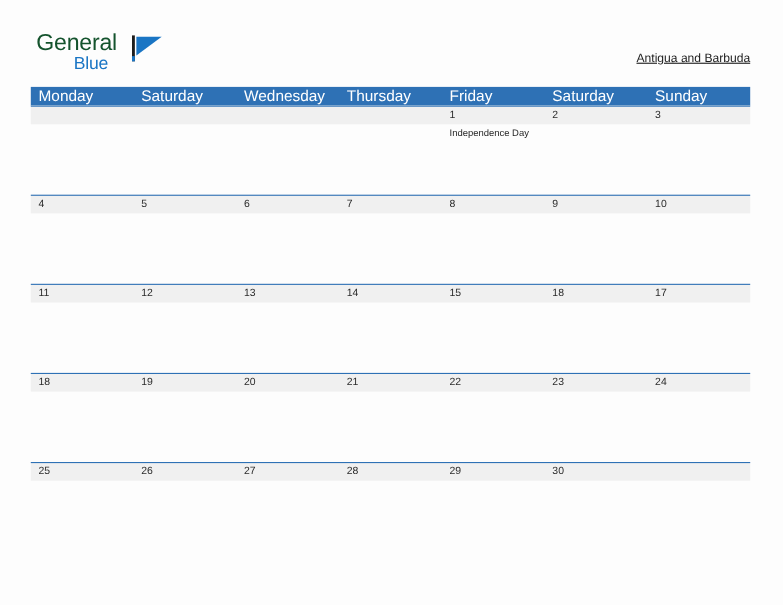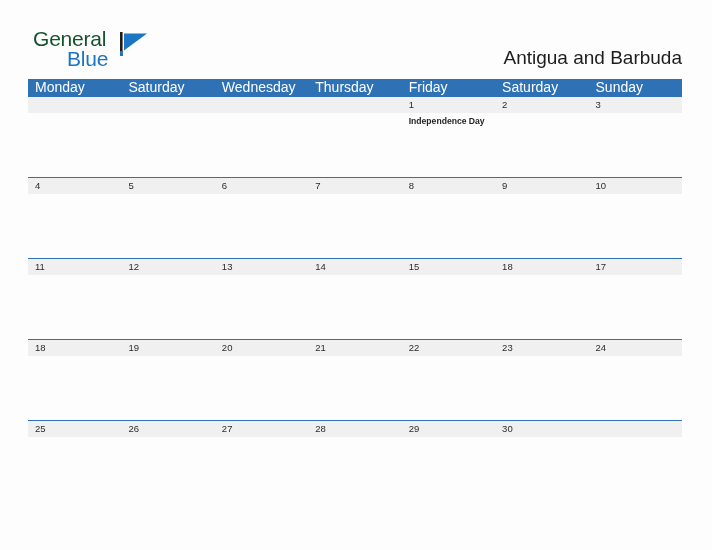--- a/index.html
+++ b/index.html
@@ -36,21 +36,21 @@
     left: 0; top: 0;
     font-size: 21px;
     color: #14532d;
     letter-spacing: -0.2px;
     line-height: 21px;
     font-family: "Liberation Sans", sans-serif;
   }
   .logo-blue {
     position: absolute;
     left: 34px; top: 20px;
-    font-size: 21px;
+    font-size: 16px;
     color: #1a75c4;
     letter-spacing: -0.2px;
     line-height: 21px;
     font-family: "Liberation Sans", sans-serif;
   }
   .logo-flag {
     position: absolute;
     left: 87px;
     top: 4px;
     width: 34px;
@@ -67,25 +67,26 @@
     font-weight: 400;
     color: #0d0d0d;
     letter-spacing: 0.1px;
     font-family: "Liberation Sans", sans-serif;
   }
 
   .cal-subtitle {
     position: absolute;
     right: 30px;
     top: 47px;
-    font-size: 19px;
+    font-size: 11px;
     color: #1d1d1d;
     font-weight: 400;
     text-align: left;
     font-family: "Liberation Sans", sans-serif;
+    text-decoration: underline;
   }
 
   
   .calendar {
     position: absolute;
     left: 28px;
     top: 79px;
     width: 654px;
   }
 
@@ -146,21 +147,20 @@
     padding-top: 3px;
     font-size: 8.6px;
     line-height: 11px;
     color: #252525;
     font-family: "Liberation Sans", sans-serif;
     overflow: hidden;
   }
   .event-item {
     display: block;
     white-space: nowrap;
-    font-weight: bold;
   }
 </style>
 </head>
 <body>
 
 <div class="page-header">
 
   <div class="logo">
     <span class="logo-general">General</span>
     <span class="logo-blue">Blue</span>

